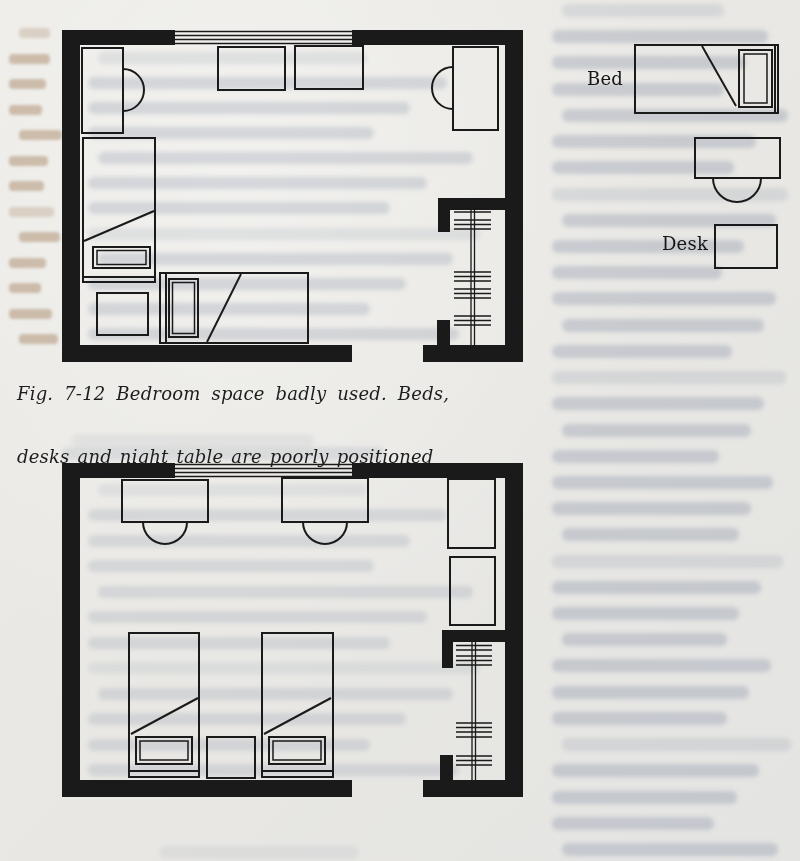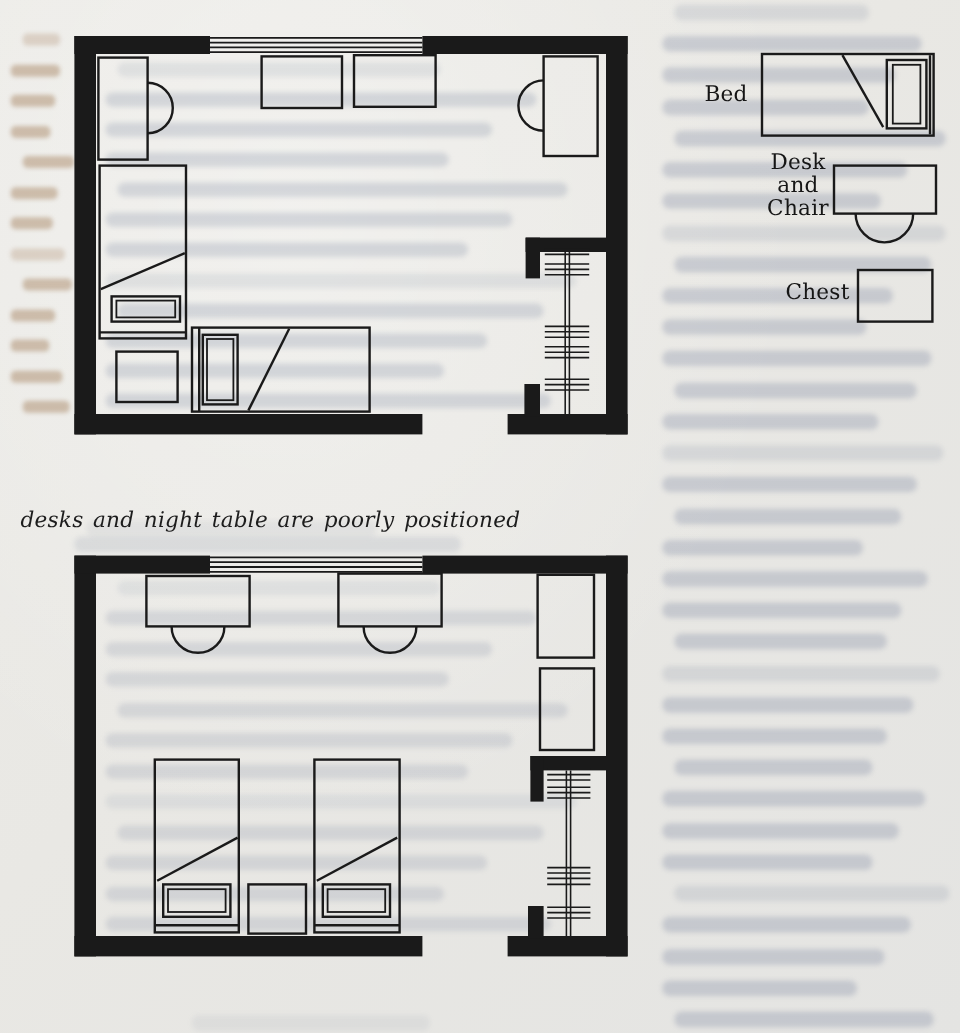--- a/index.html
+++ b/index.html
@@ -272,24 +272,20 @@
         </g>
         <g>
           <rect x="715" y="225" width="62" height="43"></rect>
         </g>
       </g>
 
     </g>
   </svg>
 
   <div class="legend-label right" style="left:575px;top:68px;width:48px;">Bed</div>
-  <div class="legend-label center" style="left:634px;top:126px;width:62px;">
-    <div>Desk</div>
-    <div>and</div>
-    <div>Chair</div>
-  </div>
-  <div class="legend-label right" style="left:652px;top:233px;width:56px;">Chest</div>
+  <div class="legend-label right" style="left:652px;top:233px;width:56px;">Desk</div>
 
   <div class="caption" style="left:17px;top:382px;">
+    <div class="ws1">Fig. 7-12 Bedroom space badly used. Beds,</div>
     <div class="ws2">desks and night table are poorly positioned</div>
   </div>
 
 </div>
 
 </body></html>

